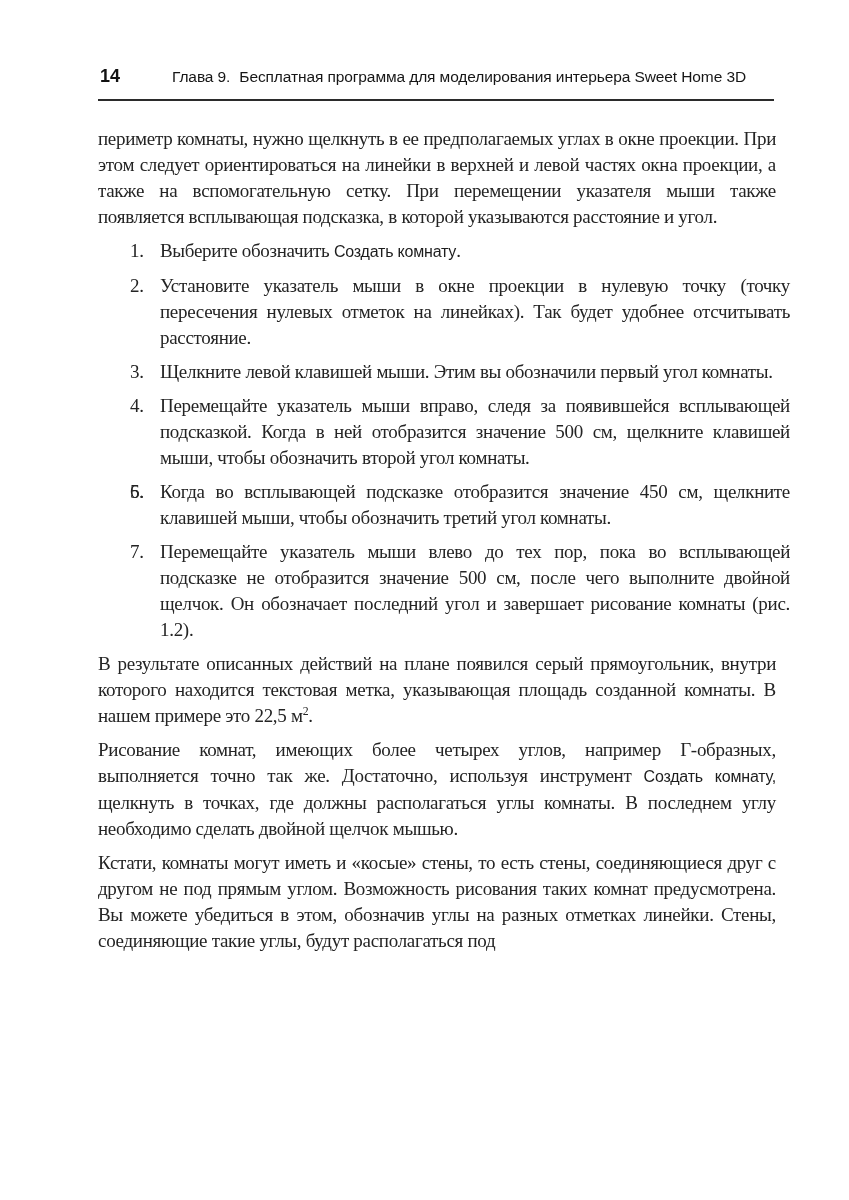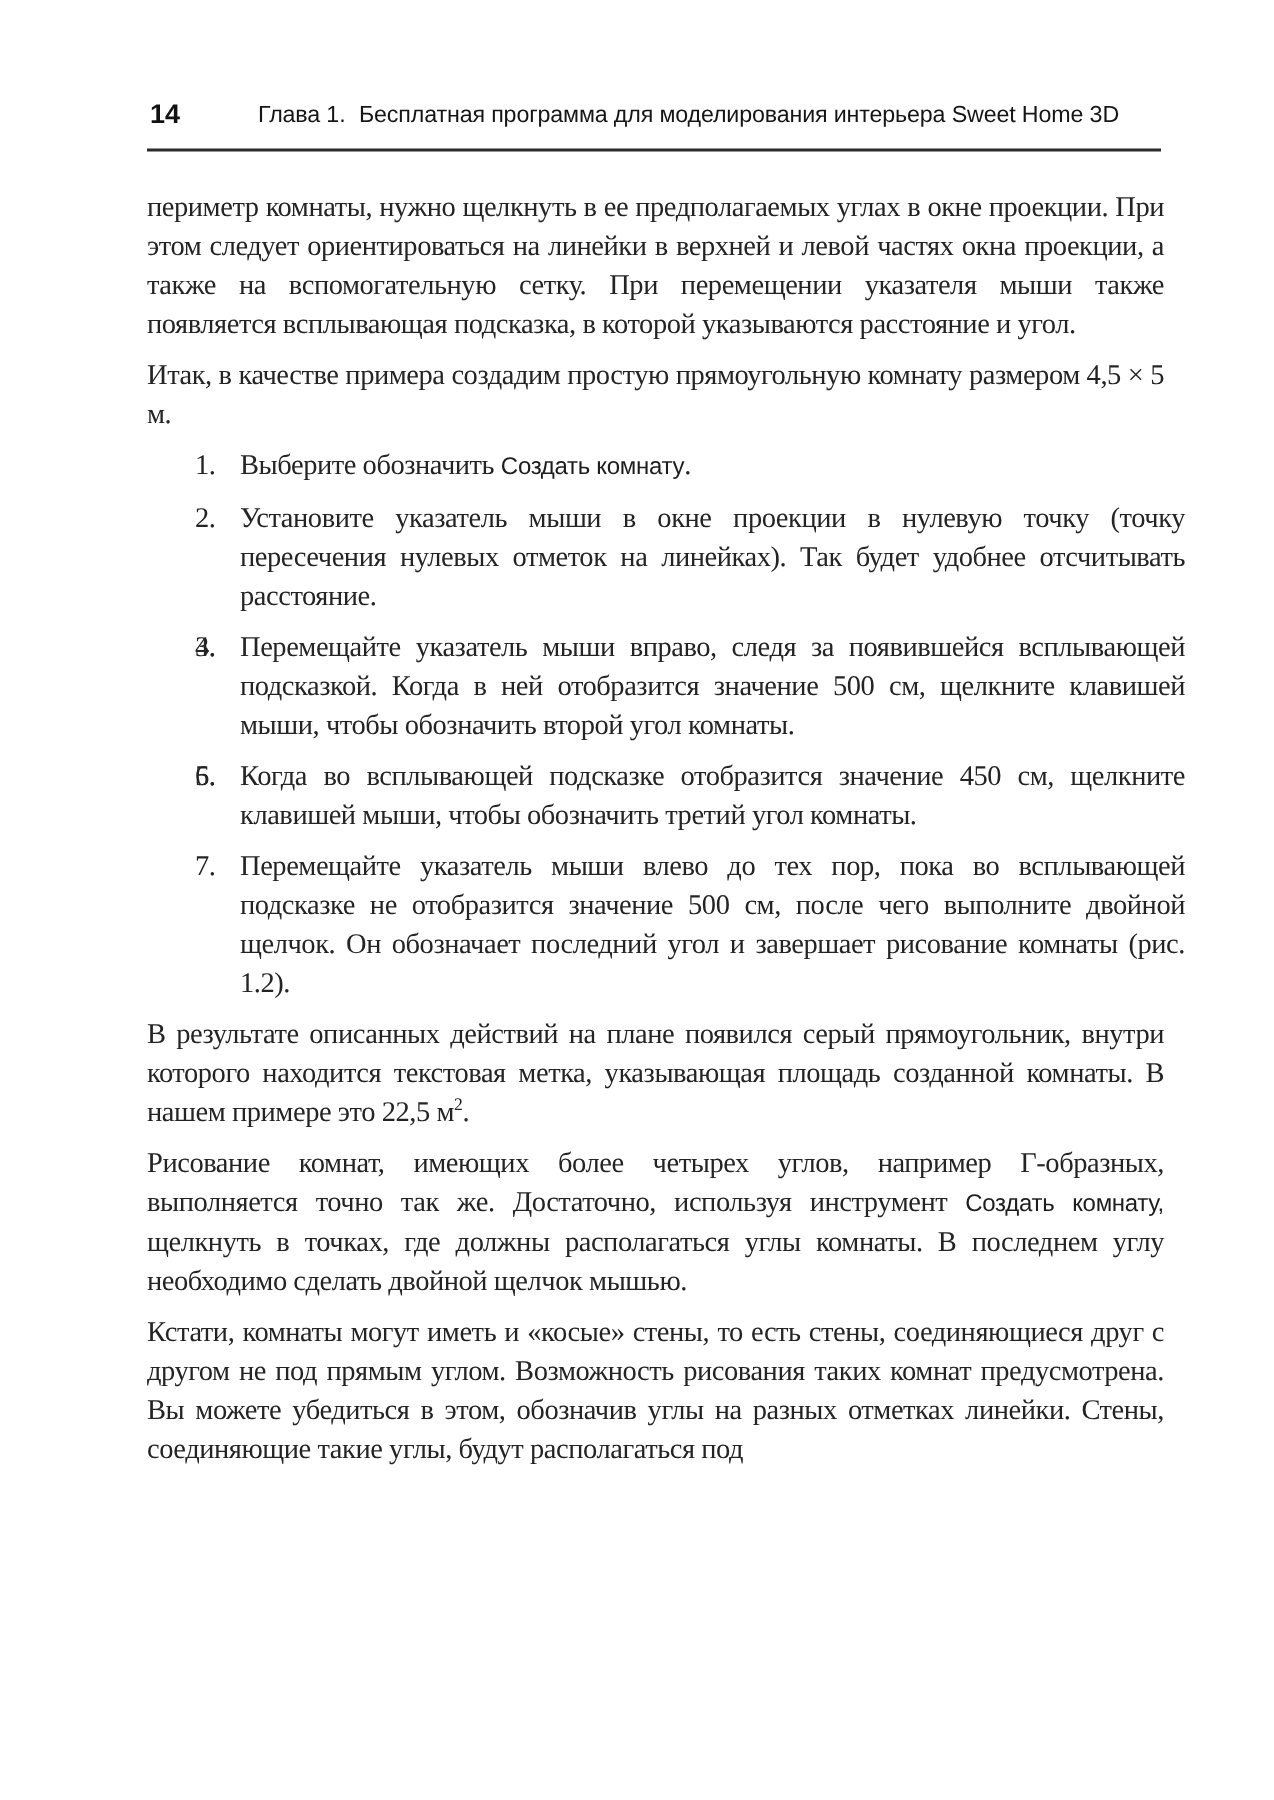--- a/index.html
+++ b/index.html
@@ -84,46 +84,46 @@
   }
 </style>
 </head>
 <body>
 
 <div class="page">
 
   <header class="page-header">
     <span class="page-num">14</span>
     <span class="chapter">
-      <span class="chapter-label">Глава 1.</span><span>Бесплатная программа для моделирования интерьера Sweet Home 3D</span>
+      <span class="chapter-label">Глава 9.</span><span>Бесплатная программа для моделирования интерьера Sweet Home 3D</span>
     </span>
   </header>
 
   <div class="header-rule"></div>
 
   <main class="body-text">
 
     <p>периметр комнаты, нужно щелкнуть в ее предполагаемых углах в окне проекции. При этом следует ориентироваться на линейки в верхней и левой частях окна проекции, а также на вспомогательную сетку. При перемещении указателя мыши также появляется всплывающая подсказка, в которой указываются расстояние и угол.</p>
 
-    <p>Итак, в качестве примера создадим простую прямоугольную комнату размером 4,5 × 5 м.</p>
 
     <div class="numbered-list">
 
       <div class="list-item">
         <span class="li-num">1.</span>
         <span class="li-text"><span>Выберите обозначить </span><span class="ui-term">Создать комнату</span><span>.</span></span>
       </div>
 
       <div class="list-item">
         <span class="li-num">2.</span>
         <span class="li-text">Установите указатель мыши в окне проекции в нулевую точку (точку пересечения нулевых отметок на линейках). Так будет удобнее отсчитывать расстояние.</span>
       </div>
 
       <div class="list-item">
         <span class="li-num">3.</span>
+        <span class="li-text">Щелкните левой клавишей мыши. Этим вы обозначили первый угол комнаты.</span>
       </div>
 
       <div class="list-item">
         <span class="li-num">4.</span>
         <span class="li-text">Перемещайте указатель мыши вправо, следя за появившейся всплывающей подсказкой. Когда в ней отобразится значение 500 см, щелкните клавишей мыши, чтобы обозначить второй угол комнаты.</span>
       </div>
 
       <div class="list-item">
         <span class="li-num">5.</span>
       </div>

